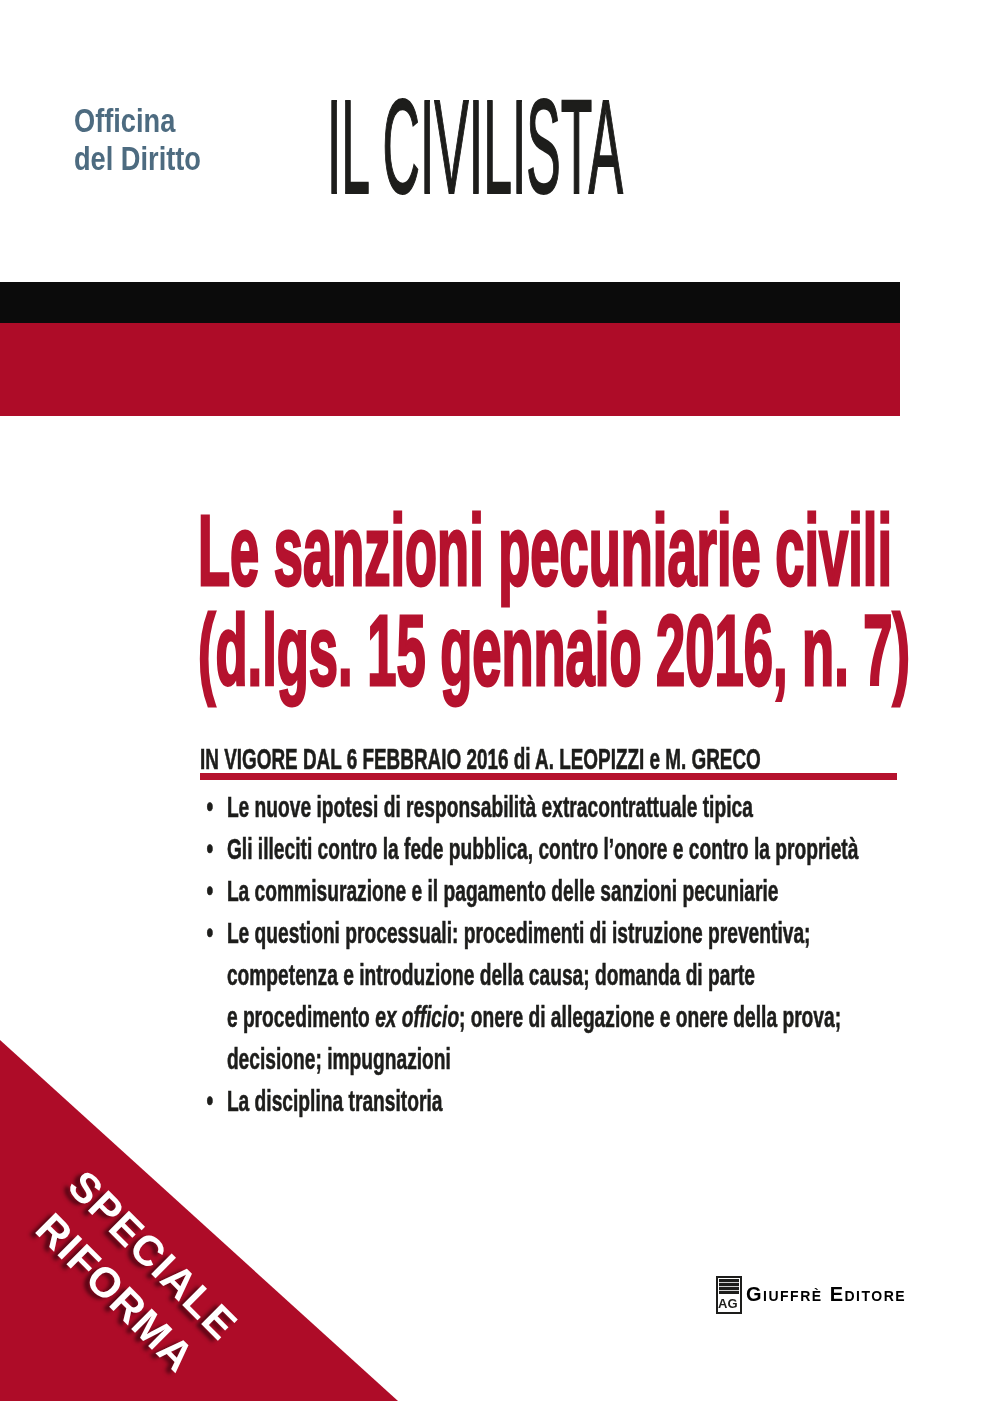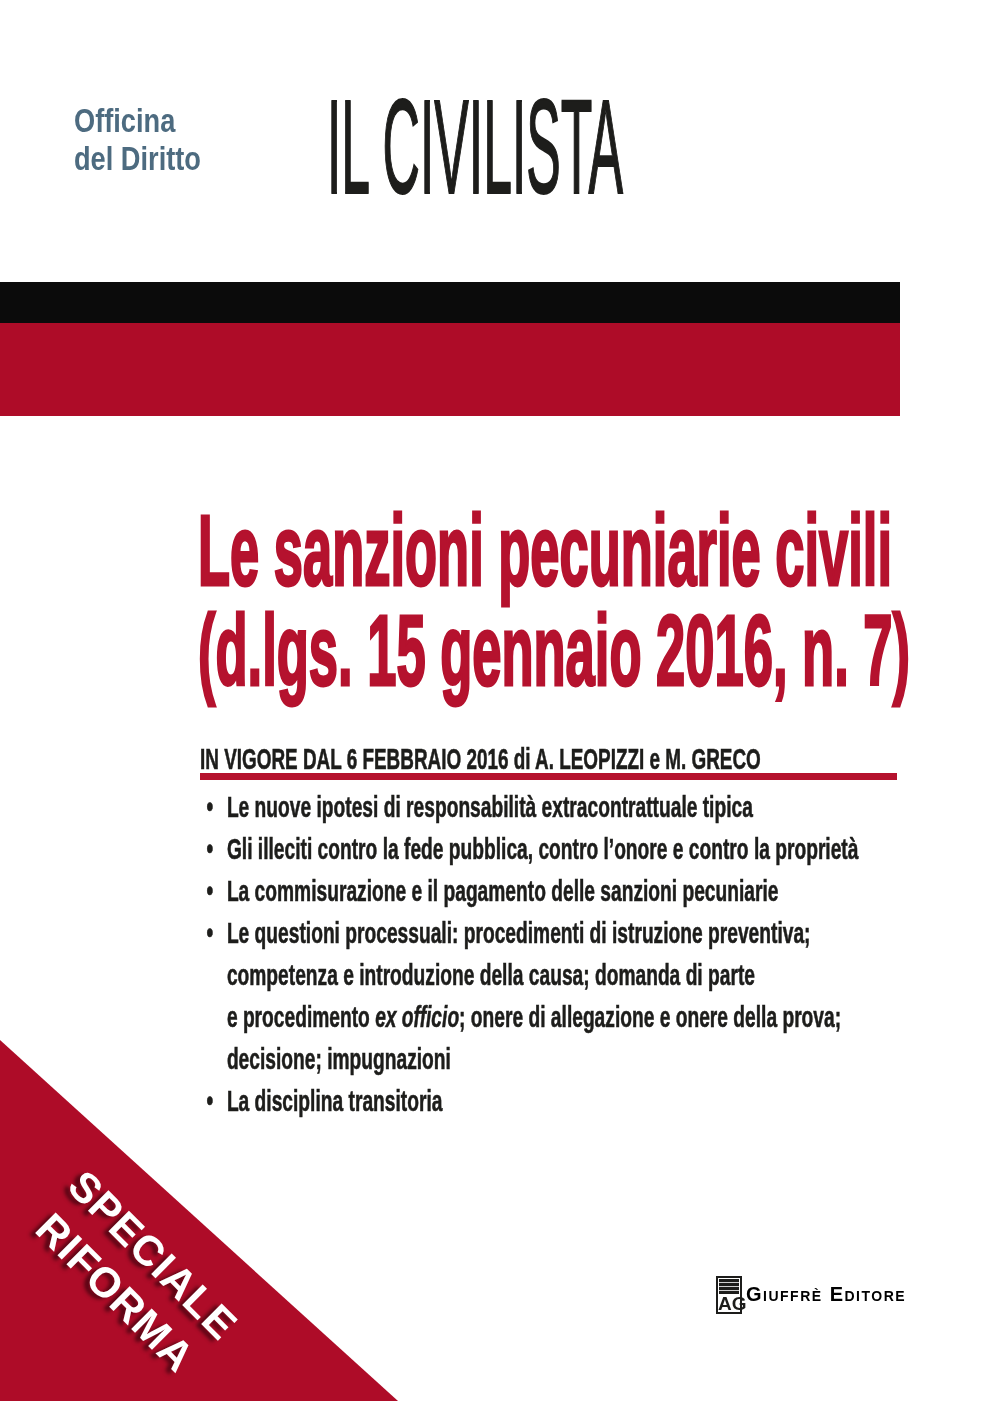--- a/index.html
+++ b/index.html
@@ -75,21 +75,21 @@
   .emblem{
     position:absolute;left:716px;top:1276px;width:26px;height:38px;
     border:2px solid var(--text-dark,#1D1D1B);box-sizing:border-box;
     background:#ffffff;
   }
   .emblem-top{
     height:15px;margin:1px;background:
       repeating-linear-gradient(to bottom,#1d1d1b 0 3px,#cfcfcf 3px 4px);
   }
   .emblem-ag{
-    text-align:left;font-weight:bold;font-size:19px;line-height:17px;
+    text-align:left;font-weight:bold;font-size:13px;line-height:17px;
     color:var(--text-dark,#1D1D1B);letter-spacing:0;
   }
   .publisher{
     position:absolute;left:746px;top:1283px;
     font-weight:bold;font-size:20px;letter-spacing:1.5px;
     font-variant:small-caps;
     color:#000000;white-space:nowrap;
   }
 </style>
 </head>

